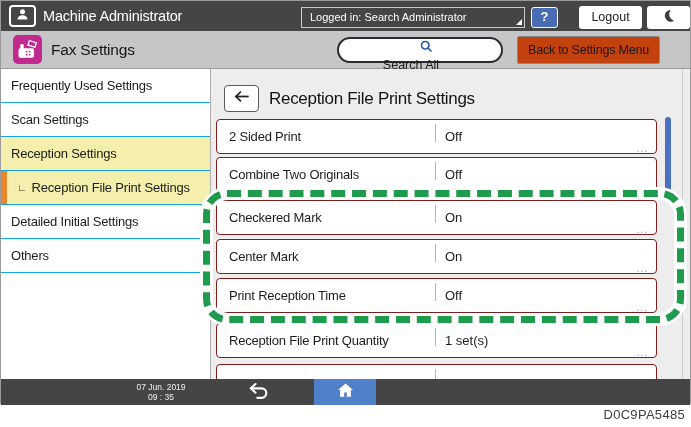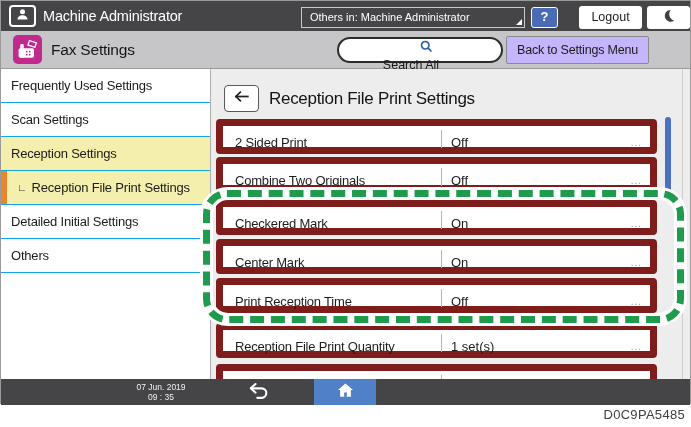--- a/index.html
+++ b/index.html
@@ -20,36 +20,36 @@
   .moon-btn svg { width:15px; height:15px; }
 
   
   .subheader { position:absolute; left:0; top:30px; width:100%; height:38px; background:#c6c6c8; border-bottom:1px solid #9a9a9a; }
   .fax-icon { position:absolute; left:12px; top:4px; width:29px; height:29px; background:#c1298f; border-radius:5px; display:flex; align-items:center; justify-content:center; }
   .fax-icon svg { width:24px; height:24px; }
   .app-title { position:absolute; left:50px; top:0; height:20px; line-height:38px; font-size:15.5px; color:#151515; letter-spacing:-0.2px; }
   .search-pill { position:absolute; left:336px; top:6px; width:166px; height:26px; background:#fff; border:2px solid #2b2b2b; border-radius:14px; display:flex; align-items:center;flex-direction:column; }
   .search-pill svg { width:15px; height:15px; margin-left:12px; }
   .search-label { flex:1; text-align:center; font-size:12.5px; color:#1a1a1a; padding-right:18px; }
-  .back-menu-btn { position:absolute; left:505px; top:5px; width:143px; height:28px; background:#c4b5fd; border:1px solid #8a8a8a; border-radius:2px; font-size:12.5px; color:#1a1a1a; text-align:center; line-height:26px; letter-spacing:-0.2px; }
+  .back-menu-btn { position:absolute; left:516px; top:5px; width:143px; height:28px; background:#c2410c; border:1px solid #8a8a8a; border-radius:2px; font-size:12.5px; color:#1a1a1a; text-align:center; line-height:26px; letter-spacing:-0.2px; }
 
   
   .body { position:absolute; left:0; top:68px; width:100%; height:310px; overflow:hidden; }
   .sidebar { position:absolute; left:0; top:0; width:210px; height:310px; background:#fff; border-right:1px solid #adadad; }
   .side-item { position:relative; height:34px; border-bottom:1px solid #0ea5e9; display:flex; align-items:center; padding-left:10px; font-size:13px; color:#1c1c1c; letter-spacing:-0.2px; }
   .side-item.sel { background:#f4efad; }
   .side-item.sub { padding-left:16px; }
   .orange-bar { position:absolute; left:0; top:0; width:6px; height:100%; background:#e8862d; }
   .sub-marker { font-size:10px; margin-right:5px; color:#333; }
 
   .main { position:absolute; left:210px; top:0; width:481px; height:310px; background:#ededee; }
   .back-btn { position:absolute; left:13px; top:16px; width:35px; height:27px; background:#fff; border:1.5px solid #5a5a5a; border-radius:4px; display:flex; align-items:center; justify-content:center; }
   .back-btn svg { width:19px; height:19px; }
   .main-title { position:absolute; left:58px; top:16px; height:27px; line-height:27px; font-size:17px; color:#141414; letter-spacing:-0.3px; }
-  .row { position:absolute; left:5px; width:441px; height:35px; background:#fff; border:7px solid #7f1d1d; border-radius:4px; }
+  .row { position:absolute; left:5px; width:441px; height:35px; background:#fff; border:1px solid #7f1d1d; border-radius:4px; }
   .row-label { position:absolute; left:12px; top:0; height:33px; line-height:33px; font-size:13px; color:#1c1c1c; letter-spacing:-0.2px; }
   .row-divider { position:absolute; left:218px; top:4px; width:1px; height:18px; background:#b5b5b5; }
   .row-value { position:absolute; left:228px; top:0; height:33px; line-height:33px; font-size:13px; color:#1c1c1c; }
   .row-more { position:absolute; right:8px; bottom:-1px; font-size:10px; color:#9a9a9a; letter-spacing:1px; }
   .scroll-thumb { position:absolute; left:454px; top:48px; width:6px; height:76px; background:#4a70bf; border-radius:3px; }
   .scroll-track { position:absolute; left:471px; top:0; width:1px; height:310px; background:#cfcfcf; }
 
   
   .footer { position:absolute; left:0; top:378px; width:100%; height:26px; background:#454547; }
   .clock { position:absolute; left:110px; top:3px; width:100px; text-align:center; color:#f0f0f0; font-size:8.5px; line-height:10px; }
@@ -72,21 +72,21 @@
 
     <div class="topbar">
       <div class="user-chip">
         <span><svg viewBox="0 0 24 24" width="15" height="15" fill="#fff">
               <circle cx="12" cy="7.5" r="4"></circle>
               <path d="M4 20c0-4.4 3.6-7 8-7s8 2.6 8 7z"></path>
             </svg></span>
       </div>
       <div class="user-name">Machine Administrator</div>
       <div class="logged-box">
-        <span>Others in: Machine Administrator</span>
+        <span>Logged in: Search Administrator</span>
         <span class="corner-tri"></span>
       </div>
       <div class="help-btn">?</div>
       <div class="logout-btn">Logout</div>
       <div class="moon-btn">
         <span><svg viewBox="0 0 24 24" width="15" height="15" fill="#3f3f41">
               <path d="M15.5 3a9.5 9.5 0 1 0 5.5 17.3A11 11 0 0 1 15.5 3z"></path>
             </svg></span>
       </div>
     </div>

